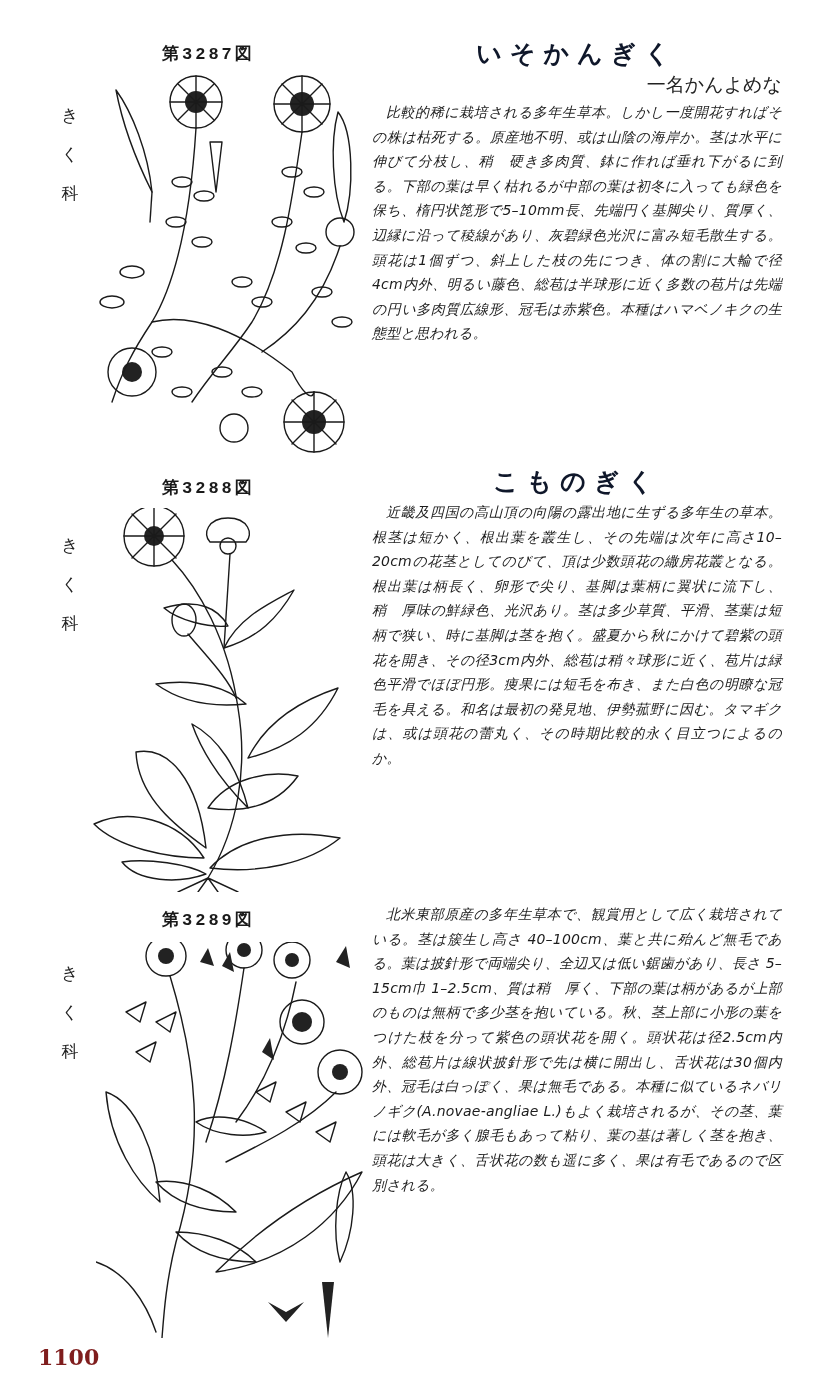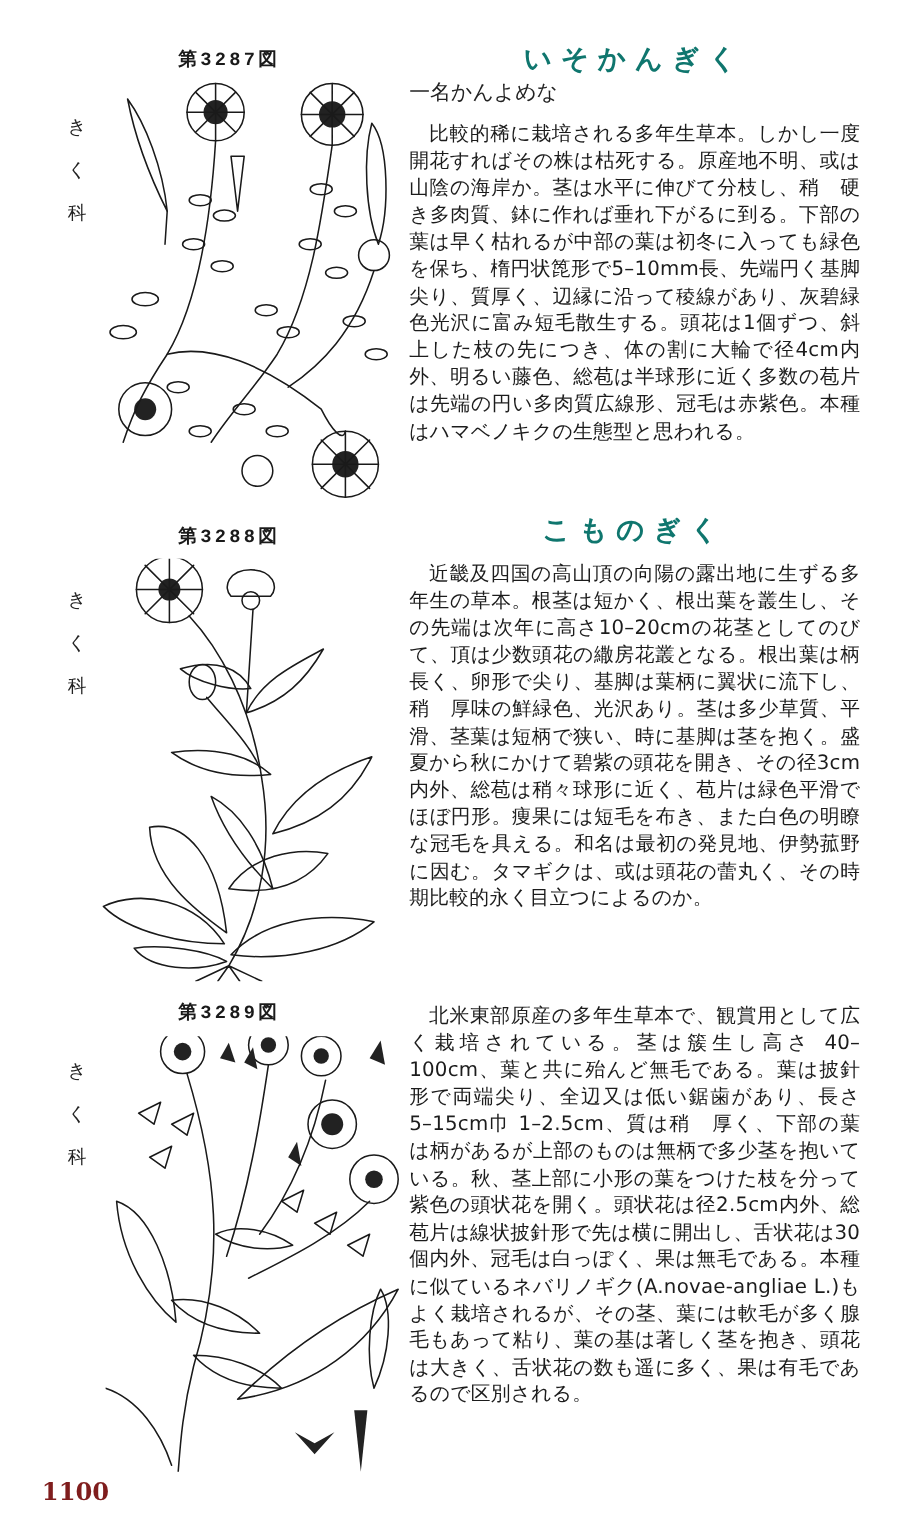--- a/index.html
+++ b/index.html
@@ -16,34 +16,35 @@
   .family {
     position: absolute; left: 58px; width: 24px;
     font-family: "DejaVu Sans", sans-serif; font-size: 17px; color: #222;
     display: flex; flex-direction: column; align-items: center; gap: 16px;
   }
   .illus { position: absolute; }
   .illus svg { width: 100%; height: 100%; display: block; }
   .text-col { position: absolute; left: 372px; width: 410px; }
   .jp-name {
     text-align: center; font-family: "DejaVu Sans", sans-serif; font-weight: bold;
-    font-size: 25px; letter-spacing: 8px; line-height: 32px; color: #0f766e;
+    font-size: 25px; letter-spacing: 8px; line-height: 32px; color: #0f172a;
   }
   .alt-name {
-    text-align: left; font-family: "DejaVu Sans", sans-serif;
+    text-align: right; font-family: "DejaVu Sans", sans-serif;
     font-size: 19px; line-height: 28px; color: #222;
   }
   .sci-name {
     text-align: center; font-size: 20px; line-height: 28px; color: #111;
   }
   .sci-name .auth { font-style: italic; }
   .desc {
-    font-family: "DejaVu Sans", sans-serif; font-size: 18px; line-height: 24.6px;
-    text-align: justify; text-indent: 1em; color: #1c1c1c; margin-top: 12px;
+    font-family: "DejaVu Sans", sans-serif; font-size: 14px; line-height: 24.6px;
+    text-align: justify; text-indent: 1em; color: #1c1c1c; margin-top: 2px;
     letter-spacing: 0.2px;
+    font-style: italic;
   }
   .page-num {
     position: absolute; left: 38px; top: 1344px; font-size: 22px; font-weight: bold; color: #7f1d1d;
   }
   .ink { stroke: #1a1a1a; fill: none; stroke-width: 1.4; stroke-linecap: round; stroke-linejoin: round; }
   .inkf { fill: #222; }
 </style>
 </head>
 <body>
 

